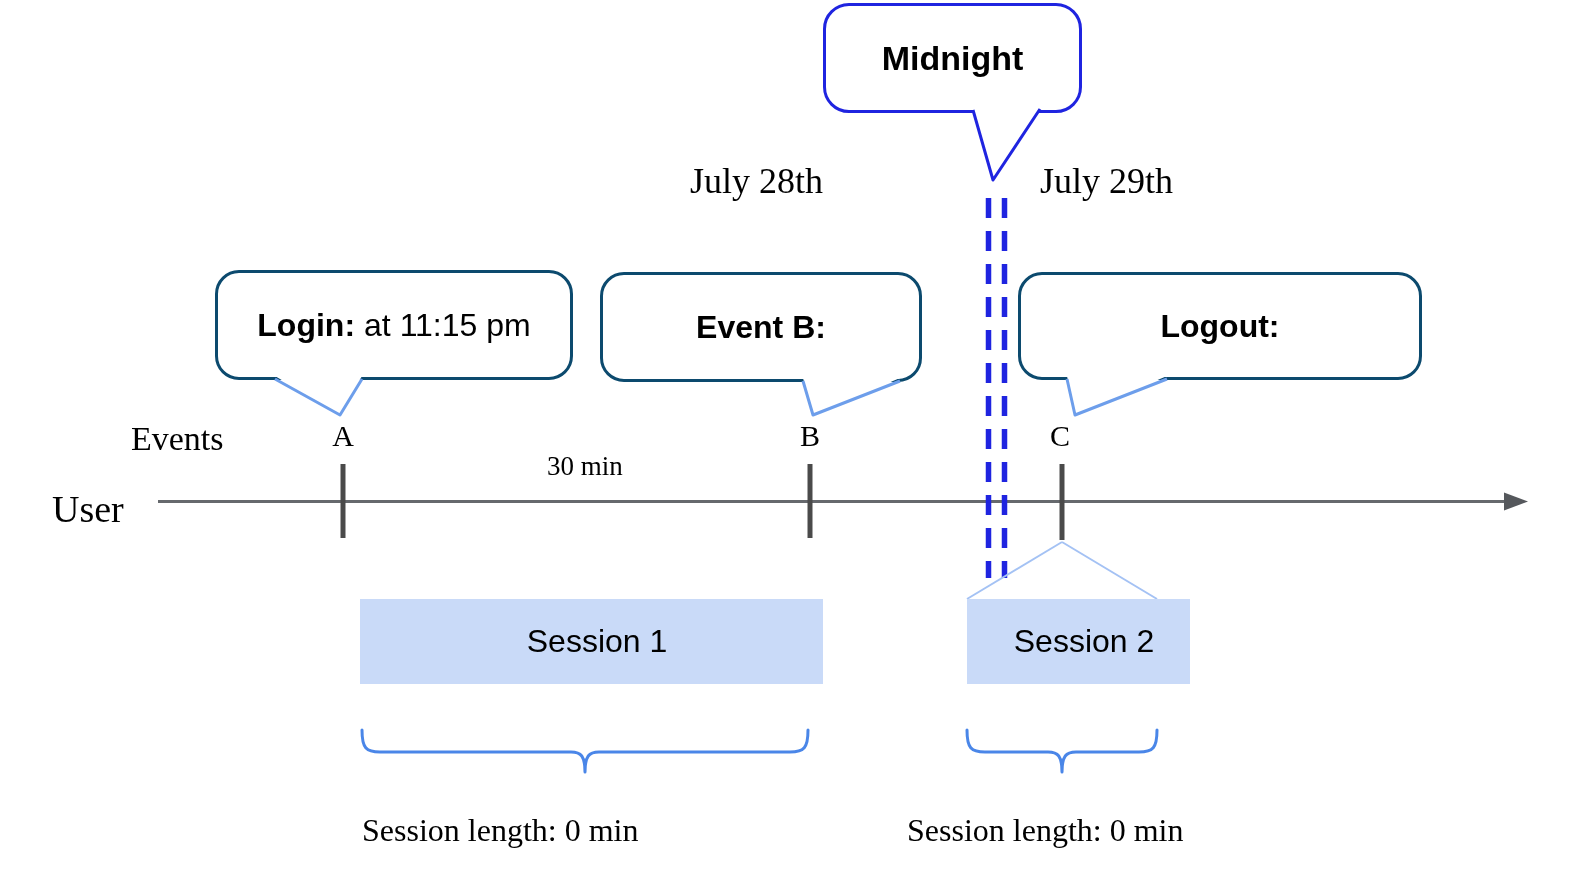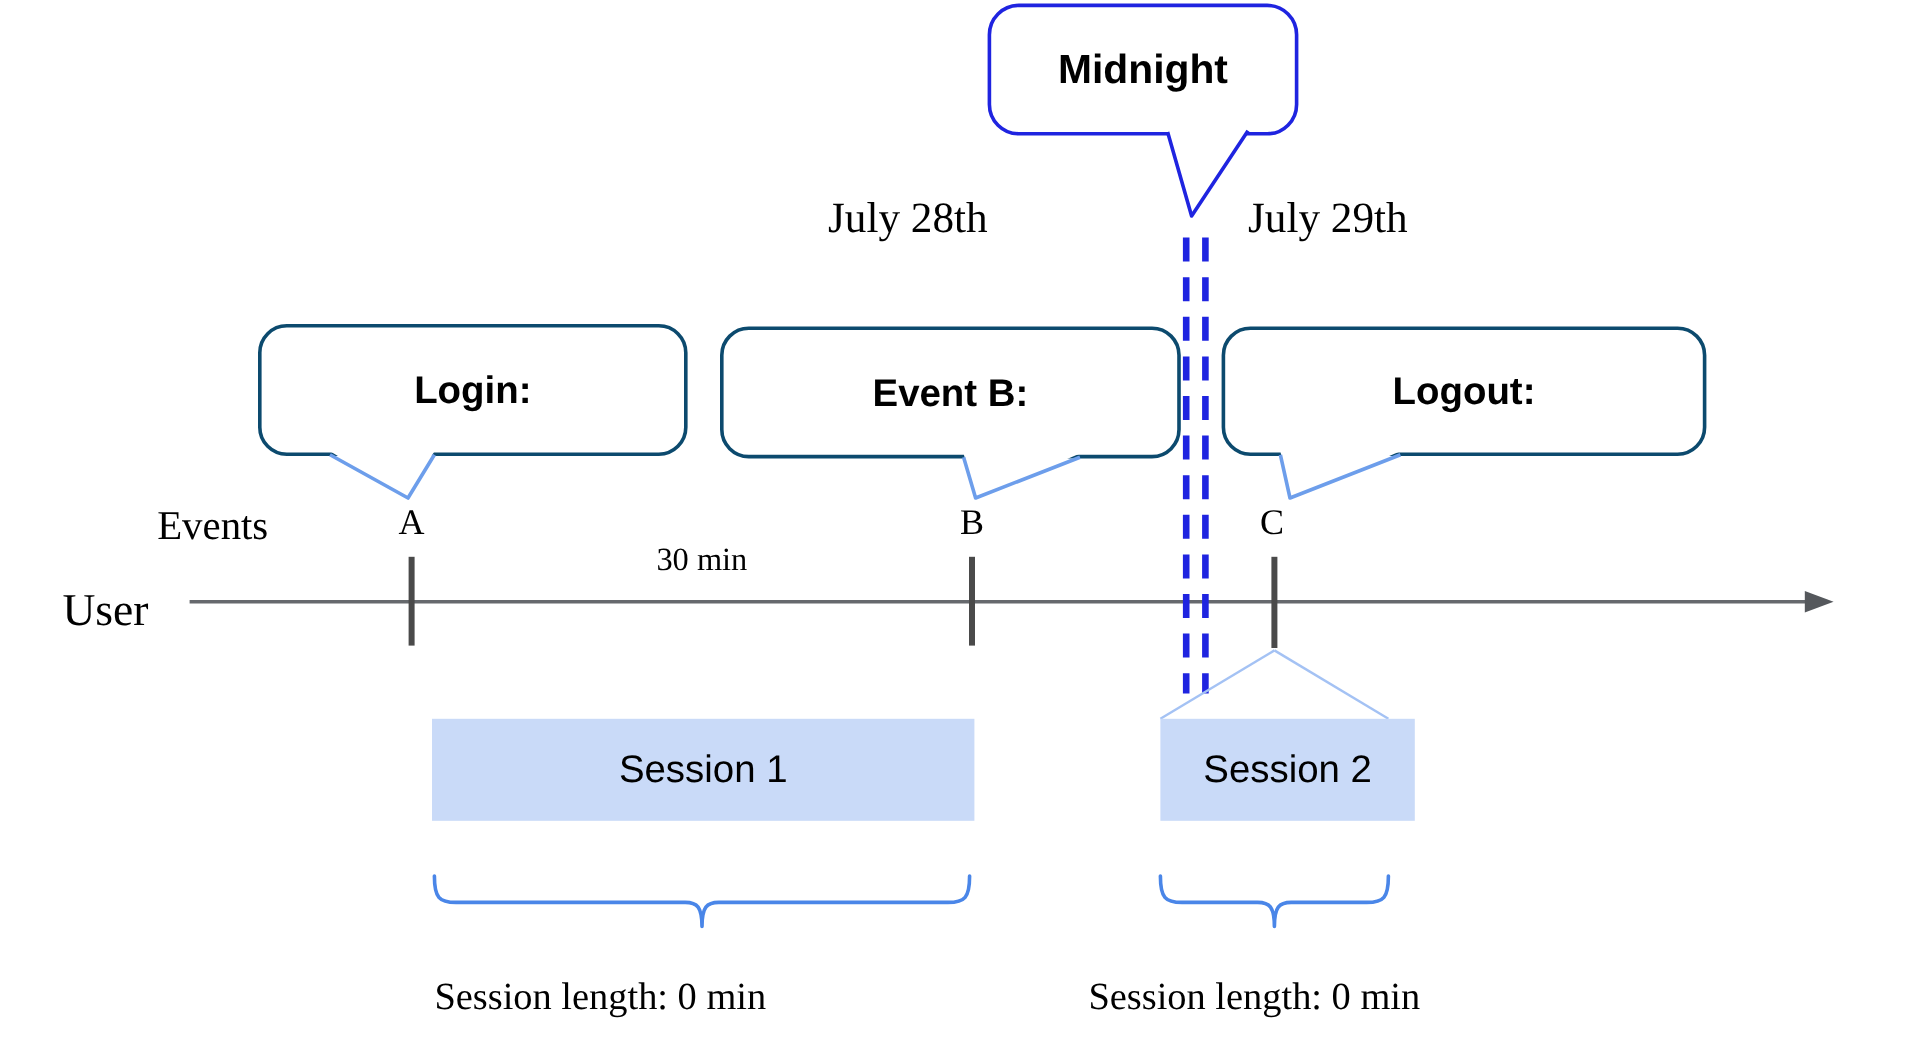--- a/index.html
+++ b/index.html
@@ -56,20 +56,21 @@
 
   
   .session-box {
     position: absolute;
     background: #c9daf8;
     display: flex;
     align-items: center;
     justify-content: center;
     font-size: 32px;
     white-space: nowrap;
+    padding-left: 11px;
   }
 
   .session-length {
     font-size: 32px;
     line-height: 36px;
     white-space: nowrap;
     text-align: right;
   }
 
   svg.overlay {
@@ -86,23 +87,24 @@
 
   <div class="abs date-label" style="left:690px; top:162px;">July 28th</div>
   <div class="abs date-label" style="left:1040px; top:162px;">July 29th</div>
 
   <div class="callout midnight" style="left:823px; top:3px; width:259px; height:110px;">
     <span>Midnight</span>
   </div>
 
   <div class="callout" style="left:215px; top:270px; width:358px; height:110px;">
     <span class="lbl">Login:</span>
+    <span class="time">at 11:15 pm</span>
   </div>
 
-  <div class="callout" style="left:600px; top:272px; width:384px; height:110px;">
+  <div class="callout" style="left:600px; top:272px; width:322px; height:110px;">
     <span class="lbl">Event B:</span>
   </div>
 
   <div class="callout" style="left:1018px; top:272px; width:404px; height:108px;">
     <span class="lbl">Logout:</span>
   </div>
 
   <div class="abs events-label" style="left:131px; top:424px;">Events</div>
   <div class="abs marker" style="left:343px; top:421px;">A</div>
   <div class="abs marker" style="left:810px; top:421px;">B</div>

